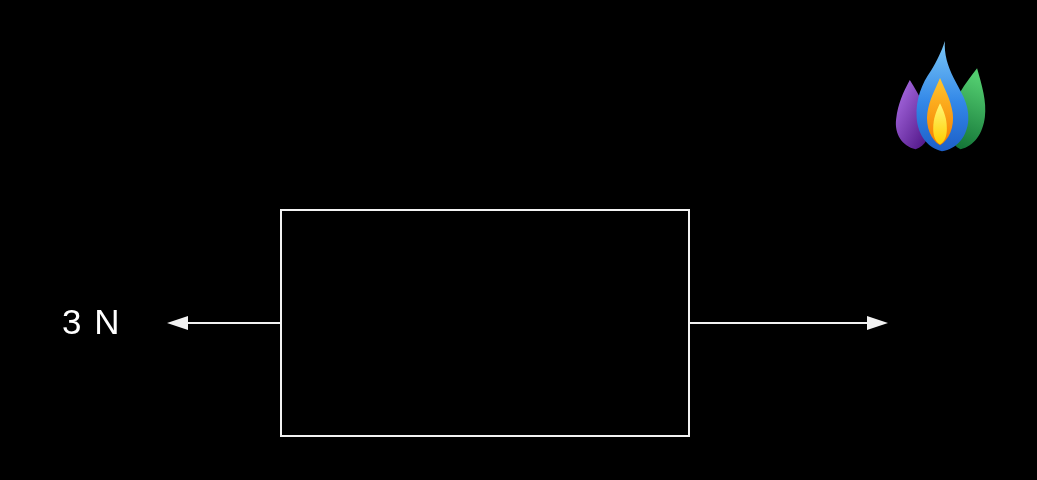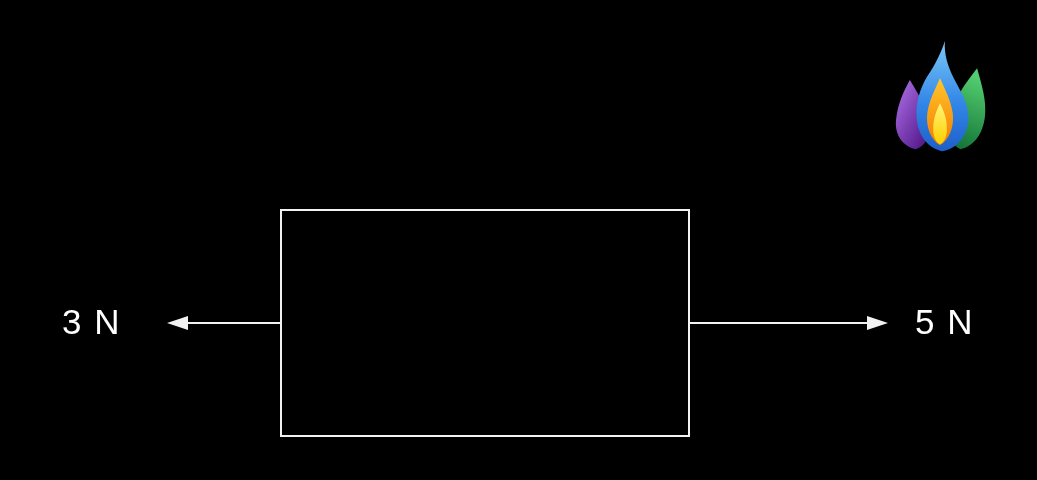--- a/index.html
+++ b/index.html
@@ -49,21 +49,20 @@
     </g>
     <g>
       <line class="arrow-shaft" x1="689" y1="323" x2="870" y2="323"></line>
       <polygon class="arrow-head" points="888,323 867,316 867,330"></polygon>
     </g>
   </svg>
 
   <div class="object-box"></div>
 
   <div class="force-label force-label-left">3 N</div>
-  <div class="force-label force-label-right">5 N</div>
 
   <svg class="flame-logo" viewBox="0 0 100 120">
     <defs>
       <linearGradient id="gradPurple" x1="0" y1="0" x2="0.9" y2="1">
         <stop offset="0" style="stop-color: var(--flame-purple-light, #b173ea)"></stop>
         <stop offset="1" style="stop-color: var(--flame-purple-dark, #4d1384)"></stop>
       </linearGradient>
       <linearGradient id="gradGreen" x1="0.2" y1="0" x2="0" y2="1">
         <stop offset="0" style="stop-color: var(--flame-green-light, #52cc6f)"></stop>
         <stop offset="1" style="stop-color: var(--flame-green-dark, #0f6e33)"></stop>

